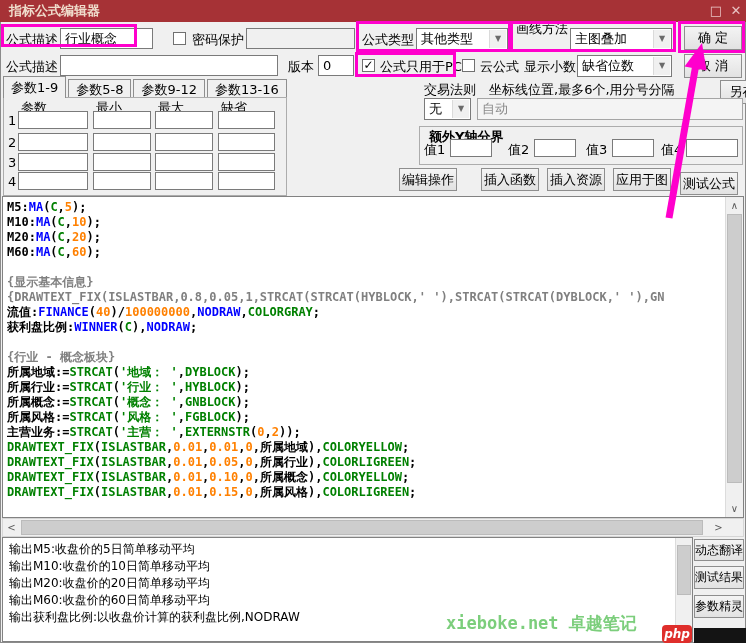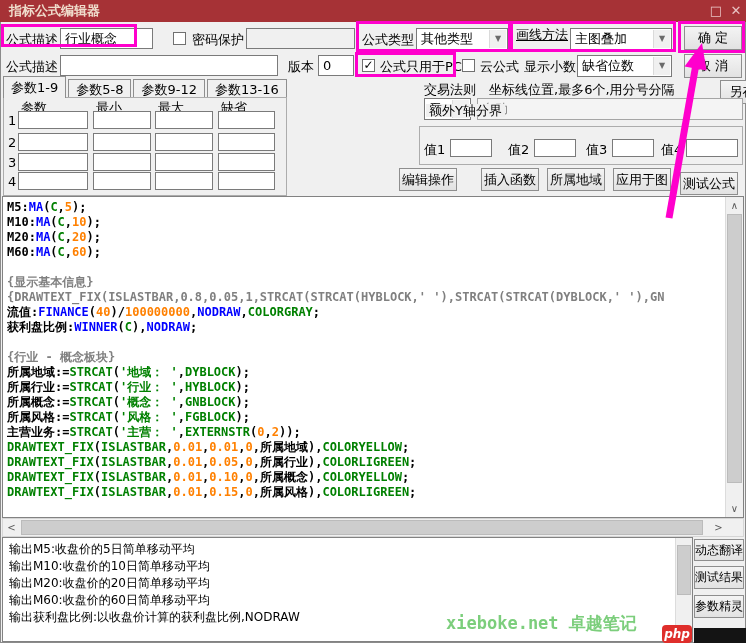--- a/index.html
+++ b/index.html
@@ -78,21 +78,21 @@
   <div class="abs chk" style="left:173px;top:32px;"></div>
   <div class="abs lbl" style="left:192px;top:31px;">密码保护</div>
   <div class="abs field disabled" style="left:246px;top:28px;width:109px;height:21px;"></div>
 
   <div class="abs lbl" style="left:362px;top:31px;">公式类型</div>
   <div class="abs combo" style="left:416px;top:28px;width:92px;height:22px;">
     <span class="val">其他类型</span>
     <span class="arrowbox">▼</span>
   </div>
 
-  <div class="abs lbl" style="left:516px;top:26px;text-decoration:underline;">画线方法</div>
+  <div class="abs lbl" style="left:516px;top:20px;">画线方法</div>
   <div class="abs combo" style="left:570px;top:28px;width:102px;height:22px;">
     <span class="val">主图叠加</span>
     <span class="arrowbox">▼</span>
   </div>
 
   <div class="abs btn" style="left:684px;top:26px;width:58px;height:24px;">确 定</div>
 
   <div class="abs lbl" style="left:6px;top:58px;">公式描述</div>
   <div class="abs field" style="left:60px;top:55px;width:218px;height:21px;"></div>
   <div class="abs lbl" style="left:288px;top:58px;">版本</div>
@@ -151,35 +151,35 @@
       <div class="abs field" style="left: 214px; top: 74px; width: 57px; height: 18px;"></div>
     </div>
 
   <div class="abs combo" style="left:424px;top:98px;width:47px;height:22px;">
     <span class="val">无</span>
     <span class="arrowbox">▼</span>
   </div>
   <div class="abs field grayed" style="left:477px;top:98px;width:266px;height:22px;line-height:18px;">自动</div>
 
   <div class="abs groupbox" style="left:419px;top:126px;width:324px;height:39px;"></div>
-  <div class="abs legend" style="left:426px;top:104px;">额外Y轴分界</div>
+  <div class="abs legend" style="left:426px;top:130px;font-weight:bold;">额外Y轴分界</div>
   <div id="yfields">
       <div class="abs lbl" style="left: 424px; top: 141px;">值1</div>
       <div class="abs field" style="left: 450px; top: 139px; width: 42px; height: 18px;"></div>
       <div class="abs lbl" style="left: 508px; top: 141px;">值2</div>
       <div class="abs field" style="left: 534px; top: 139px; width: 42px; height: 18px;"></div>
       <div class="abs lbl" style="left: 586px; top: 141px;">值3</div>
       <div class="abs field" style="left: 612px; top: 139px; width: 42px; height: 18px;"></div>
       <div class="abs lbl" style="left: 661px; top: 141px;">值4</div>
       <div class="abs field" style="left: 686px; top: 139px; width: 52px; height: 18px;"></div>
     </div>
 
   <div class="abs btn" style="left:399px;top:168px;width:58px;height:23px;">编辑操作</div>
   <div class="abs btn" style="left:481px;top:168px;width:58px;height:23px;">插入函数</div>
-  <div class="abs btn" style="left:547px;top:168px;width:58px;height:23px;">所属地域</div>
+  <div class="abs btn" style="left:547px;top:168px;width:58px;height:23px;">插入资源</div>
   <div class="abs btn" style="left:613px;top:168px;width:58px;height:23px;">应用于图</div>
   <div class="abs btn" style="left:680px;top:172px;width:58px;height:23px;">测试公式</div>
 
   <div class="abs editor">
     <div class="codelines" id="codelines"><div class="cl"><span style="color: rgb(0, 0, 0);">M5:</span><span style="color: rgb(0, 0, 255);">MA</span><span style="color: rgb(0, 0, 0);">(</span><span style="color: rgb(0, 128, 0);">C</span><span style="color: rgb(0, 0, 0);">,</span><span style="color: rgb(255, 128, 0);">5</span><span style="color: rgb(0, 0, 0);">);</span></div><div class="cl"><span style="color: rgb(0, 0, 0);">M10:</span><span style="color: rgb(0, 0, 255);">MA</span><span style="color: rgb(0, 0, 0);">(</span><span style="color: rgb(0, 128, 0);">C</span><span style="color: rgb(0, 0, 0);">,</span><span style="color: rgb(255, 128, 0);">10</span><span style="color: rgb(0, 0, 0);">);</span></div><div class="cl"><span style="color: rgb(0, 0, 0);">M20:</span><span style="color: rgb(0, 0, 255);">MA</span><span style="color: rgb(0, 0, 0);">(</span><span style="color: rgb(0, 128, 0);">C</span><span style="color: rgb(0, 0, 0);">,</span><span style="color: rgb(255, 128, 0);">20</span><span style="color: rgb(0, 0, 0);">);</span></div><div class="cl"><span style="color: rgb(0, 0, 0);">M60:</span><span style="color: rgb(0, 0, 255);">MA</span><span style="color: rgb(0, 0, 0);">(</span><span style="color: rgb(0, 128, 0);">C</span><span style="color: rgb(0, 0, 0);">,</span><span style="color: rgb(255, 128, 0);">60</span><span style="color: rgb(0, 0, 0);">);</span></div><div class="cl"> </div><div class="cl"><span style="color: rgb(128, 128, 128);">{显示基本信息}</span></div><div class="cl"><span style="color: rgb(128, 128, 128);">{DRAWTEXT_FIX(ISLASTBAR,0.8,0.05,1,STRCAT(STRCAT(HYBLOCK,' '),STRCAT(STRCAT(DYBLOCK,' '),GN</span></div><div class="cl"><span style="color: rgb(0, 0, 0);">流值:</span><span style="color: rgb(0, 0, 255);">FINANCE</span><span style="color: rgb(0, 0, 0);">(</span><span style="color: rgb(255, 128, 0);">40</span><span style="color: rgb(0, 0, 0);">)/</span><span style="color: rgb(255, 128, 0);">100000000</span><span style="color: rgb(0, 0, 0);">,</span><span style="color: rgb(0, 0, 255);">NODRAW</span><span style="color: rgb(0, 0, 0);">,</span><span style="color: rgb(0, 128, 0);">COLORGRAY</span><span style="color: rgb(0, 0, 0);">;</span></div><div class="cl"><span style="color: rgb(0, 0, 0);">获利盘比例:</span><span style="color: rgb(0, 0, 255);">WINNER</span><span style="color: rgb(0, 0, 0);">(</span><span style="color: rgb(0, 128, 0);">C</span><span style="color: rgb(0, 0, 0);">),</span><span style="color: rgb(0, 0, 255);">NODRAW</span><span style="color: rgb(0, 0, 0);">;</span></div><div class="cl"> </div><div class="cl"><span style="color: rgb(128, 128, 128);">{行业 - 概念板块}</span></div><div class="cl"><span style="color: rgb(0, 0, 0);">所属地域:=</span><span style="color: rgb(0, 128, 0);">STRCAT</span><span style="color: rgb(0, 0, 0);">(</span><span style="color: rgb(0, 128, 0);">'地域： '</span><span style="color: rgb(0, 0, 0);">,</span><span style="color: rgb(0, 128, 0);">DYBLOCK</span><span style="color: rgb(0, 0, 0);">);</span></div><div class="cl"><span style="color: rgb(0, 0, 0);">所属行业:=</span><span style="color: rgb(0, 128, 0);">STRCAT</span><span style="color: rgb(0, 0, 0);">(</span><span style="color: rgb(0, 128, 0);">'行业： '</span><span style="color: rgb(0, 0, 0);">,</span><span style="color: rgb(0, 128, 0);">HYBLOCK</span><span style="color: rgb(0, 0, 0);">);</span></div><div class="cl"><span style="color: rgb(0, 0, 0);">所属概念:=</span><span style="color: rgb(0, 128, 0);">STRCAT</span><span style="color: rgb(0, 0, 0);">(</span><span style="color: rgb(0, 128, 0);">'概念： '</span><span style="color: rgb(0, 0, 0);">,</span><span style="color: rgb(0, 128, 0);">GNBLOCK</span><span style="color: rgb(0, 0, 0);">);</span></div><div class="cl"><span style="color: rgb(0, 0, 0);">所属风格:=</span><span style="color: rgb(0, 128, 0);">STRCAT</span><span style="color: rgb(0, 0, 0);">(</span><span style="color: rgb(0, 128, 0);">'风格： '</span><span style="color: rgb(0, 0, 0);">,</span><span style="color: rgb(0, 128, 0);">FGBLOCK</span><span style="color: rgb(0, 0, 0);">);</span></div><div class="cl"><span style="color: rgb(0, 0, 0);">主营业务:=</span><span style="color: rgb(0, 128, 0);">STRCAT</span><span style="color: rgb(0, 0, 0);">(</span><span style="color: rgb(0, 128, 0);">'主营： '</span><span style="color: rgb(0, 0, 0);">,</span><span style="color: rgb(0, 128, 0);">EXTERNSTR</span><span style="color: rgb(0, 0, 0);">(</span><span style="color: rgb(255, 128, 0);">0</span><span style="color: rgb(0, 0, 0);">,</span><span style="color: rgb(255, 128, 0);">2</span><span style="color: rgb(0, 0, 0);">));</span></div><div class="cl"><span style="color: rgb(0, 128, 0);">DRAWTEXT_FIX</span><span style="color: rgb(0, 0, 0);">(</span><span style="color: rgb(0, 128, 0);">ISLASTBAR</span><span style="color: rgb(0, 0, 0);">,</span><span style="color: rgb(255, 128, 0);">0.01</span><span style="color: rgb(0, 0, 0);">,</span><span style="color: rgb(255, 128, 0);">0.01</span><span style="color: rgb(0, 0, 0);">,</span><span style="color: rgb(255, 128, 0);">0</span><span style="color: rgb(0, 0, 0);">,所属地域),</span><span style="color: rgb(0, 128, 0);">COLORYELLOW</span><span style="color: rgb(0, 0, 0);">;</span></div><div class="cl"><span style="color: rgb(0, 128, 0);">DRAWTEXT_FIX</span><span style="color: rgb(0, 0, 0);">(</span><span style="color: rgb(0, 128, 0);">ISLASTBAR</span><span style="color: rgb(0, 0, 0);">,</span><span style="color: rgb(255, 128, 0);">0.01</span><span style="color: rgb(0, 0, 0);">,</span><span style="color: rgb(255, 128, 0);">0.05</span><span style="color: rgb(0, 0, 0);">,</span><span style="color: rgb(255, 128, 0);">0</span><span style="color: rgb(0, 0, 0);">,所属行业),</span><span style="color: rgb(0, 128, 0);">COLORLIGREEN</span><span style="color: rgb(0, 0, 0);">;</span></div><div class="cl"><span style="color: rgb(0, 128, 0);">DRAWTEXT_FIX</span><span style="color: rgb(0, 0, 0);">(</span><span style="color: rgb(0, 128, 0);">ISLASTBAR</span><span style="color: rgb(0, 0, 0);">,</span><span style="color: rgb(255, 128, 0);">0.01</span><span style="color: rgb(0, 0, 0);">,</span><span style="color: rgb(255, 128, 0);">0.10</span><span style="color: rgb(0, 0, 0);">,</span><span style="color: rgb(255, 128, 0);">0</span><span style="color: rgb(0, 0, 0);">,所属概念),</span><span style="color: rgb(0, 128, 0);">COLORYELLOW</span><span style="color: rgb(0, 0, 0);">;</span></div><div class="cl"><span style="color: rgb(0, 128, 0);">DRAWTEXT_FIX</span><span style="color: rgb(0, 0, 0);">(</span><span style="color: rgb(0, 128, 0);">ISLASTBAR</span><span style="color: rgb(0, 0, 0);">,</span><span style="color: rgb(255, 128, 0);">0.01</span><span style="color: rgb(0, 0, 0);">,</span><span style="color: rgb(255, 128, 0);">0.15</span><span style="color: rgb(0, 0, 0);">,</span><span style="color: rgb(255, 128, 0);">0</span><span style="color: rgb(0, 0, 0);">,所属风格),</span><span style="color: rgb(0, 128, 0);">COLORLIGREEN</span><span style="color: rgb(0, 0, 0);">;</span></div></div>
     <div class="vsb">
       <div class="sbarrow" style="position:absolute;top:0;left:0;right:0;height:17px;line-height:17px;">∧</div>
       <div class="sbthumb" style="position:absolute;top:17px;left:1px;width:15px;height:269px;"></div>
       <div class="sbarrow" style="position:absolute;bottom:0;left:0;right:0;height:17px;line-height:17px;">∨</div>
     </div>

